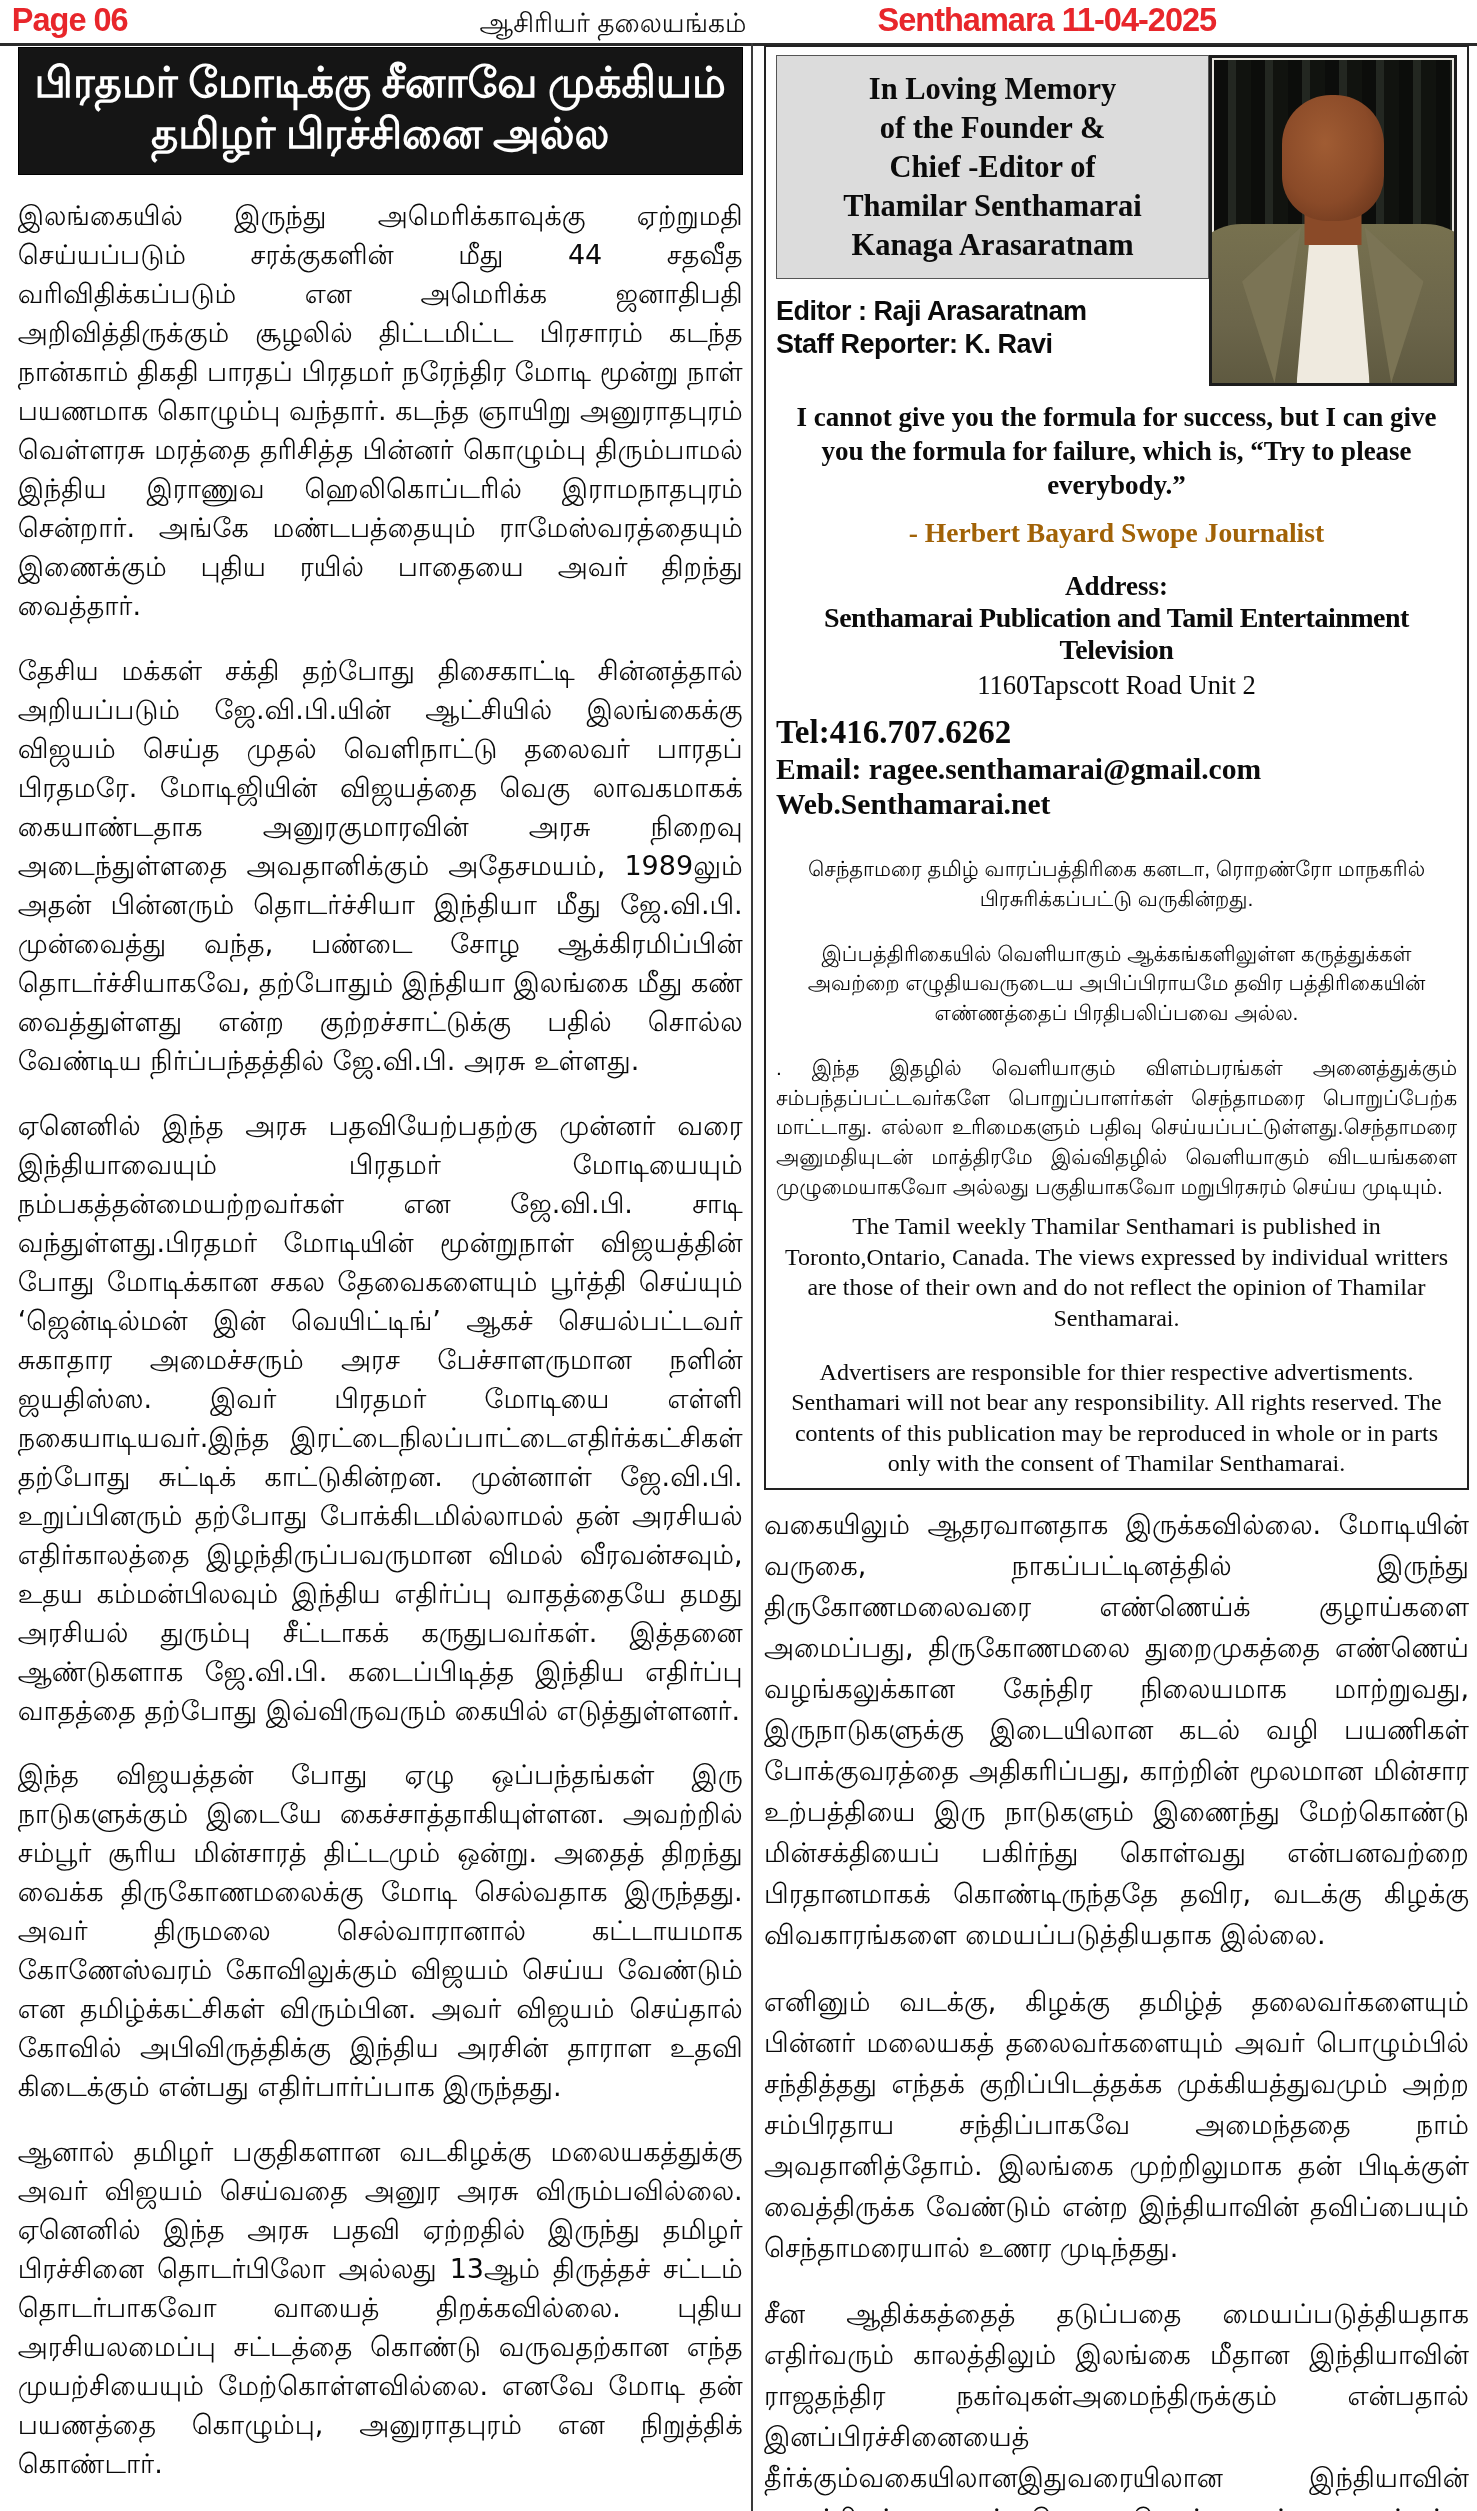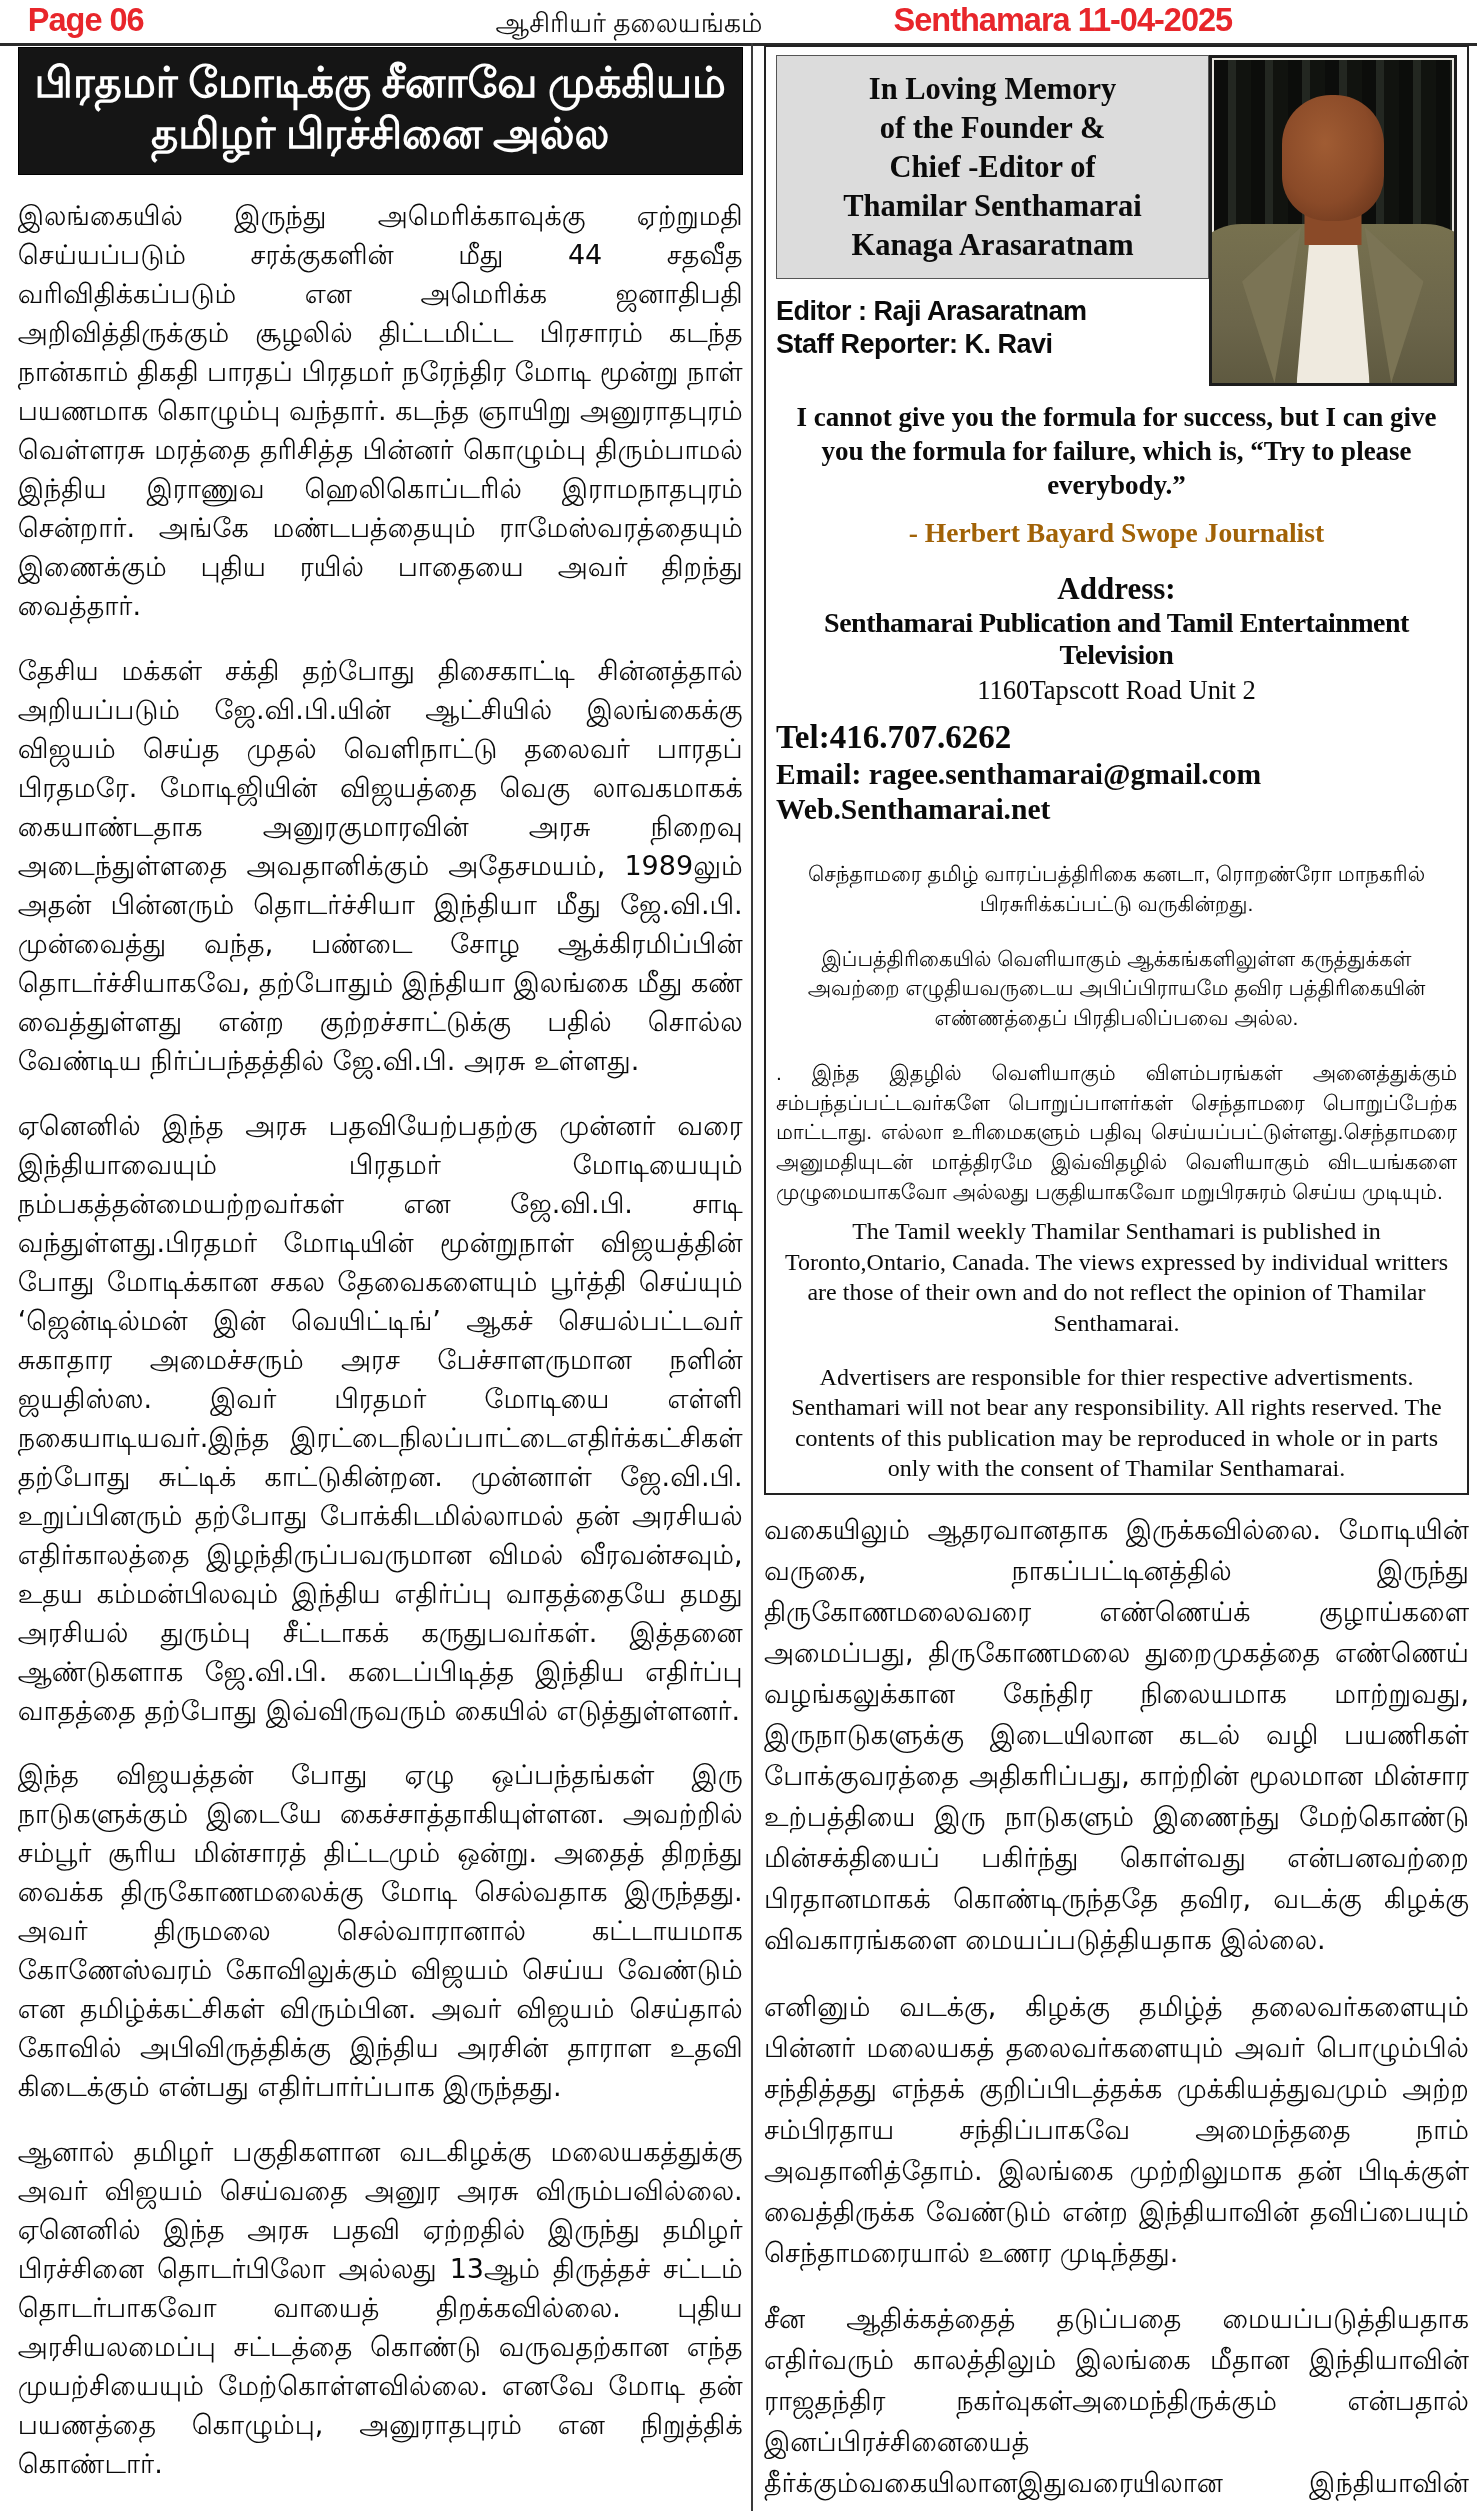--- a/index.html
+++ b/index.html
@@ -1,20 +1,20 @@
 <!DOCTYPE html>
 <html><head>
 <meta charset="utf-8">
 <style>
   html,body{margin:0;padding:0;background:#ffffff;}
   .page{position:relative;width:1478px;height:2512px;background:#ffffff;overflow:hidden;
         font-family:"Liberation Sans","DejaVu Sans",sans-serif;color:#0a0a0a;}
 
   
-  .masthead{position:absolute;top:0;left:16px;width:1226px;height:43px;}
+  .masthead{position:absolute;top:0;left:0;width:1226px;height:43px;}
   .page-num{position:absolute;left:11.8px;top:2px;font-size:32.5px;font-weight:bold;color:#e8262b;
             letter-spacing:-1px;}
   .section-title{position:absolute;left:0;right:0;top:7.9px;text-align:center;font-size:26.6px;color:#111;}
   .masthead-date{position:absolute;right:9.9px;top:2px;font-size:32.5px;font-weight:bold;color:#e8262b;
             letter-spacing:-1px;}
   .masthead-rule{position:absolute;top:43px;left:0;width:1478px;height:0;border-top:3px solid #2a2a2a;}
 
   
   .col-divider{position:absolute;top:43px;bottom:0;left:751px;width:2px;background:#3a3a3a;}
 
@@ -56,21 +56,21 @@
         border-radius:49px 49px 45px 45px;
         background:radial-gradient(ellipse at 42% 38%,#a05c33 0%,#8a4a28 55%,#5f2f18 100%);}
   .neck{position:absolute;left:50%;transform:translateX(-50%);top:148px;width:57px;height:39px;background:#8a4a28;}
 
   .quote-block{font-family:"Liberation Serif","DejaVu Serif",serif;text-align:center;
                font-size:27px;font-weight:bold;line-height:34px;margin-top:13.8px;color:#0b0b0b;}
   .quote-attr{font-family:"Liberation Serif","DejaVu Serif",serif;text-align:center;
               font-size:27.6px;font-weight:bold;margin-top:15.8px;color:#a16207;}
 
   .address-block{margin-top:21.7px;font-family:"Liberation Serif","DejaVu Serif",serif;color:#0b0b0b;}
-  .addr-heading{text-align:center;font-size:31px;font-weight:bold;}
+  .addr-heading{text-align:center;font-size:27px;font-weight:bold;}
   .addr-org{text-align:center;font-size:28px;font-weight:bold;letter-spacing:-0.5px;}
   .addr-street{text-align:center;font-size:26.6px;margin-top:3.9px;}
   .addr-city{text-align:center;font-size:23.6px;font-family:"Liberation Sans","DejaVu Sans",sans-serif;
              margin-top:2px;}
   .addr-tel{font-size:33px;font-weight:bold;margin-top:13px;}
   .addr-email{font-size:29.6px;font-weight:bold;margin-top:2px;}
   .addr-web{font-size:29.6px;font-weight:bold;margin-top:2px;}
 
   .tamil-notices{margin-top:33px;}
   .tamil-notices p{font-size:21px;line-height:29.6px;margin:0 0 25.6px 0;text-align:center;

